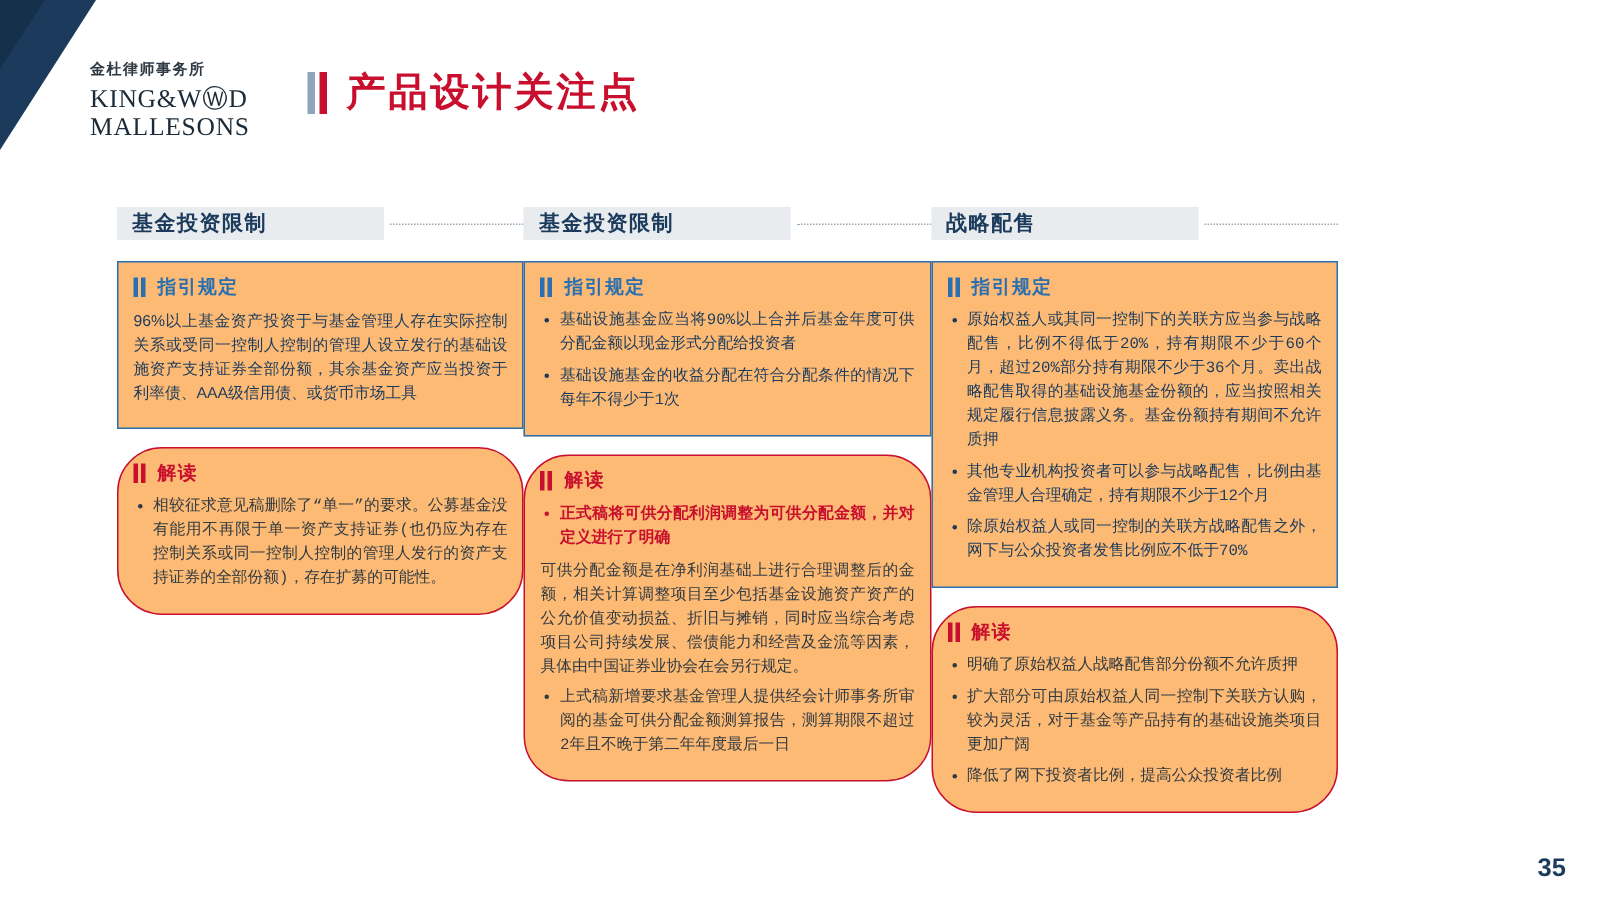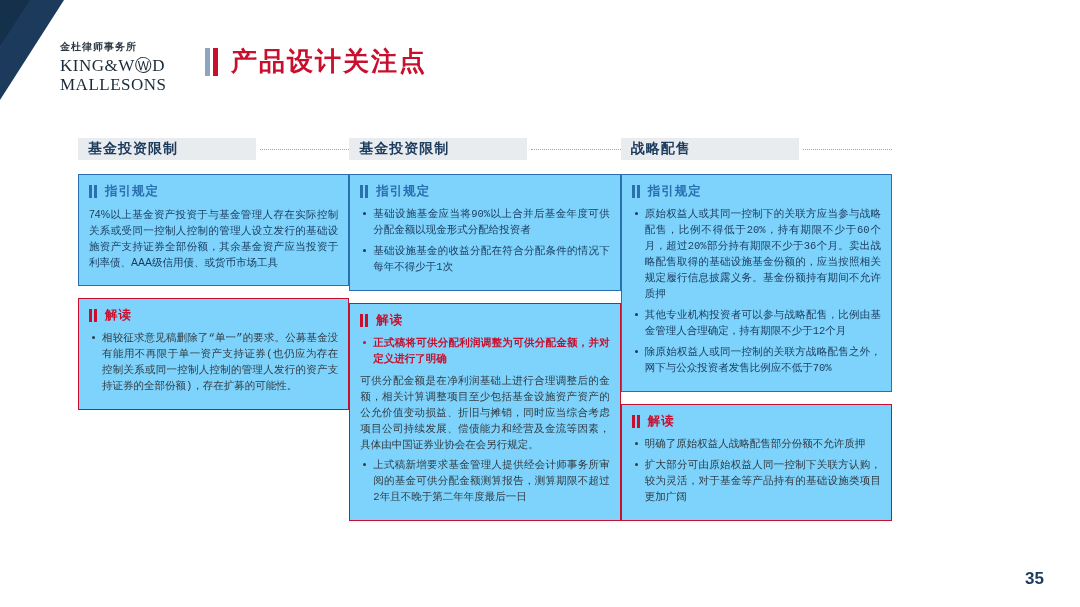--- a/index.html
+++ b/index.html
@@ -103,23 +103,23 @@
     left: 182px; top: 11px;
     right: 0;
     border-top: 1px dotted #9aa7b2;
   }
 
   
   .card {
     border: 1px solid #2a6fb0;
     padding: 8px 10px 10px 10px;
     margin-bottom: 12px;
-    background: #7dd3fc;
-  }
-  .card.red { border-color: #c8102e; }
+    background: #fdba74;
+  }
+  .card.red { border-color: #c8102e; border-radius: 30px; }
 
   .card-head {
     display: flex;
     align-items: center;
     margin-bottom: 6px;
   }
   .card-head .bars { display: flex; margin-right: 6px; }
   .card-head .bars i {
     display: block;
     width: 3px; height: 13px;
@@ -219,21 +219,21 @@
       </div>
 
       <div class="card">
         <div class="card-head">
           <span class="bars">
               <i></i>
               <i></i>
             </span>
           <span class="label">指引规定</span>
         </div>
-        <p class="para">74%以上基金资产投资于与基金管理人存在实际控制关系或受同一控制人控制的管理人设立发行的基础设施资产支持证券全部份额，其余基金资产应当投资于利率债、AAA级信用债、或货币市场工具</p>
+        <p class="para">96%以上基金资产投资于与基金管理人存在实际控制关系或受同一控制人控制的管理人设立发行的基础设施资产支持证券全部份额，其余基金资产应当投资于利率债、AAA级信用债、或货币市场工具</p>
       </div>
 
       <div class="card red">
         <div class="card-head">
           <span class="bars">
               <i></i>
               <i></i>
             </span>
           <span class="label">解读</span>
         </div>
@@ -308,20 +308,21 @@
         <div class="card-head">
           <span class="bars">
               <i></i>
               <i></i>
             </span>
           <span class="label">解读</span>
         </div>
         <ul class="bullets">
           <li class="dark">明确了原始权益人战略配售部分份额不允许质押</li>
           <li class="dark">扩大部分可由原始权益人同一控制下关联方认购，较为灵活，对于基金等产品持有的基础设施类项目更加广阔</li>
+          <li class="dark">降低了网下投资者比例，提高公众投资者比例</li>
         </ul>
       </div>
     </div>
 
   </div>
 
   <div class="page-no">35</div>
   <div class="footer-rule"></div>
 </div>
 

